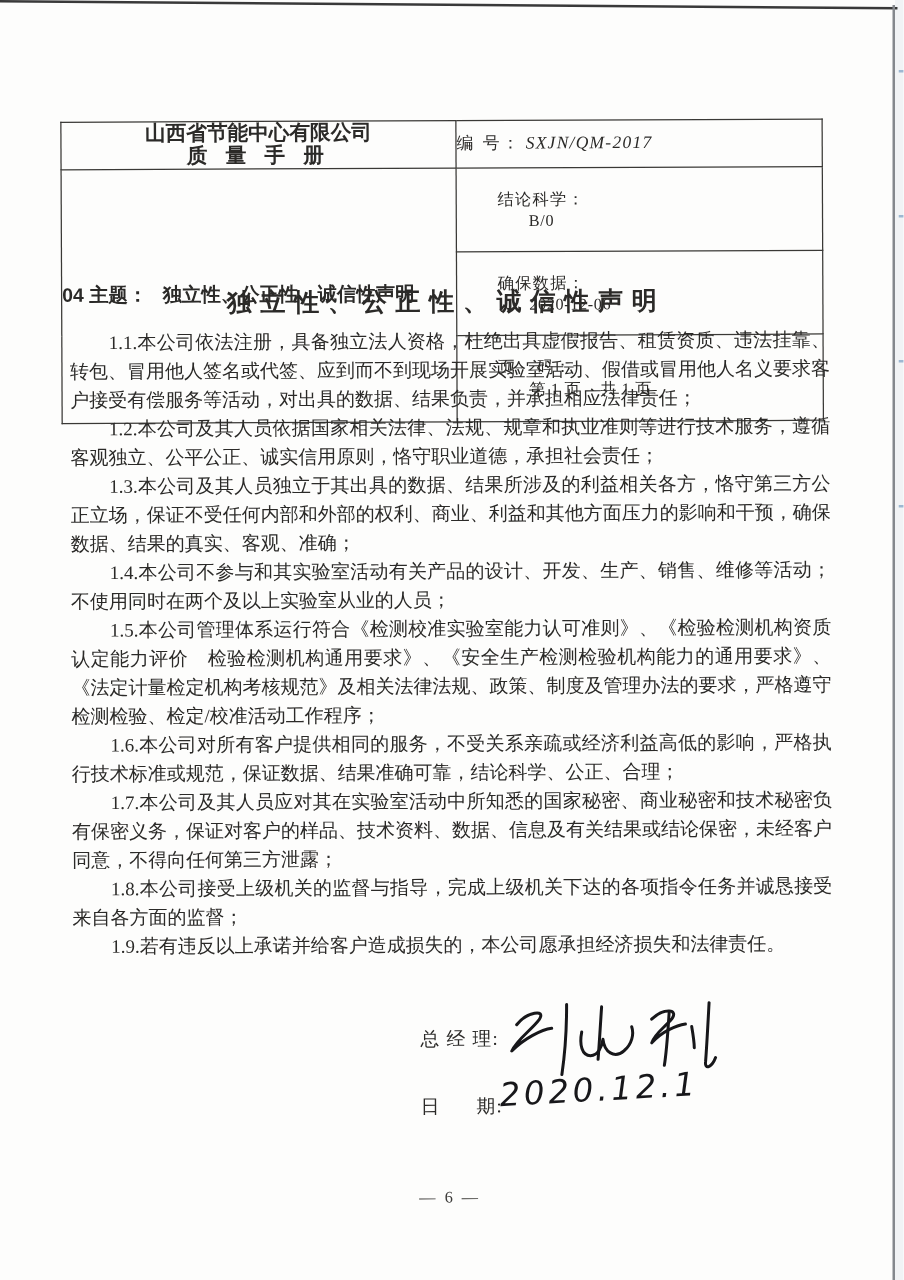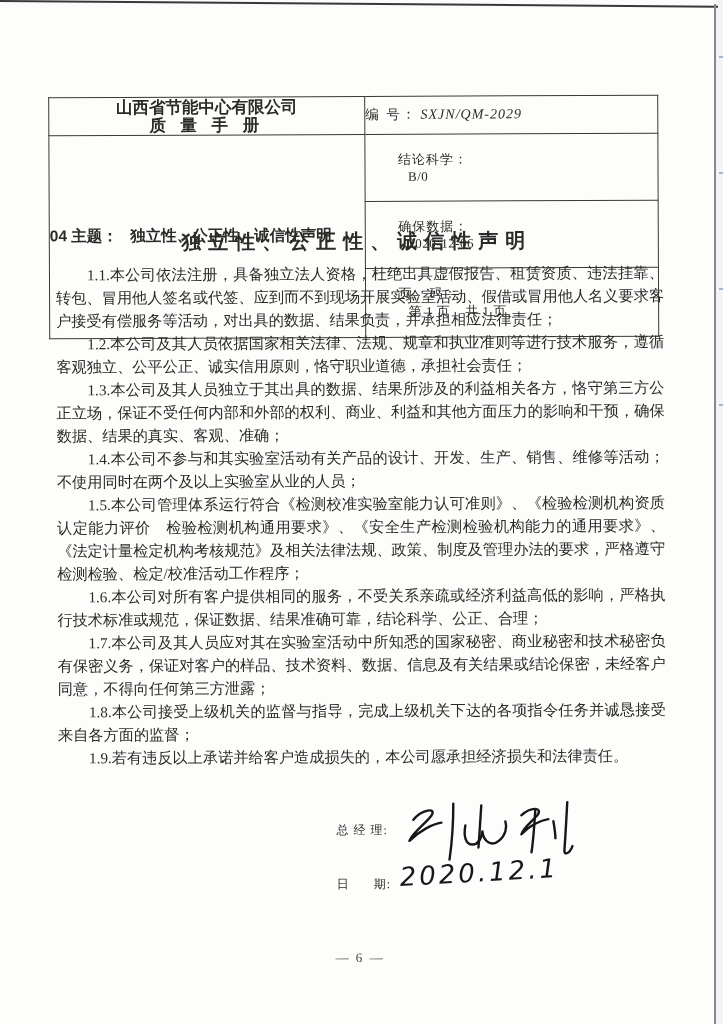--- a/index.html
+++ b/index.html
@@ -26,33 +26,33 @@
     font-family:"Liberation Sans","DejaVu Sans",sans-serif;font-weight:bold;font-size:16.5px;line-height:1.12;}
   .manual-title{letter-spacing:5px;}
   .cell-docno{height:34px;vertical-align:middle;padding-left:16px;font-size:13.5px;}
   .docno-label{white-space:pre;letter-spacing:2px;}
   .docno-value{font-style:italic;letter-spacing:1px;font-size:14px;}
   .cell-subject{vertical-align:middle;padding-left:8px;
     font-family:"Liberation Sans","DejaVu Sans",sans-serif;font-weight:bold;font-size:15.5px;white-space:nowrap;}
   .subject-prefix{margin-right:8px;}
   .meta-cell{height:19px;vertical-align:middle;padding-left:12px;font-size:13px;white-space:pre;}
   .meta-label{letter-spacing:1px;}
-  .meta-value{margin-left:10px;letter-spacing:.5px;}
+  .meta-value{margin-left:25px;letter-spacing:.5px;}
 
   
   .doc-title{position:absolute;left:0;top:228px;width:716px;text-align:center;
     font-family:"Liberation Sans","DejaVu Sans",sans-serif;font-weight:bold;font-size:20px;letter-spacing:7px;}
 
   
   .body-text{position:absolute;left:57px;top:262px;width:608px;font-size:15.2px;line-height:23px;
     text-align:justify;}
   .body-text p{margin:0;text-indent:31px;}
 
   
-  .sig-label{position:absolute;font-size:12px;white-space:pre;letter-spacing:1px;}
+  .sig-label{position:absolute;font-size:15px;white-space:pre;letter-spacing:1px;}
   .sig-manager-label{left:335px;top:822px;}
   .sig-date-label{left:335px;top:876px;}
   .sig-handwriting{position:absolute;left:396px;top:794px;}
   .date-handwriting{position:absolute;left:398px;top:858px;color:#17171a;
     font-family:"DejaVu Sans",sans-serif;font-style:italic;font-size:26px;letter-spacing:3px;
     transform:rotate(-3deg);}
 
   
   .page-footer{position:absolute;left:0;top:950px;width:716px;text-align:center;
     font-size:13px;letter-spacing:2px;color:#3c3b39;}
@@ -74,21 +74,21 @@
 
     <table class="header-table">
       <tbody>
           <tr>
         <td class="cell-company">
           <div>山西省节能中心有限公司</div>
           <div class="manual-title">质 量 手 册</div>
         </td>
         <td class="cell-docno">
           <span class="docno-label">编 号：</span>
-          <span class="docno-value">SXJN/QM-2029</span>
+          <span class="docno-value">SXJN/QM-2017</span>
         </td>
       </tr>
       <tr>
         <td class="cell-subject" rowspan="3">
           <span class="subject-prefix">04 主题：</span>
           <span>独立性、公正性、诚信性声明</span>
         </td>
         <td class="meta-cell">
           <span class="meta-label">结论科学：</span>
           <span class="meta-value">B/0</span>

